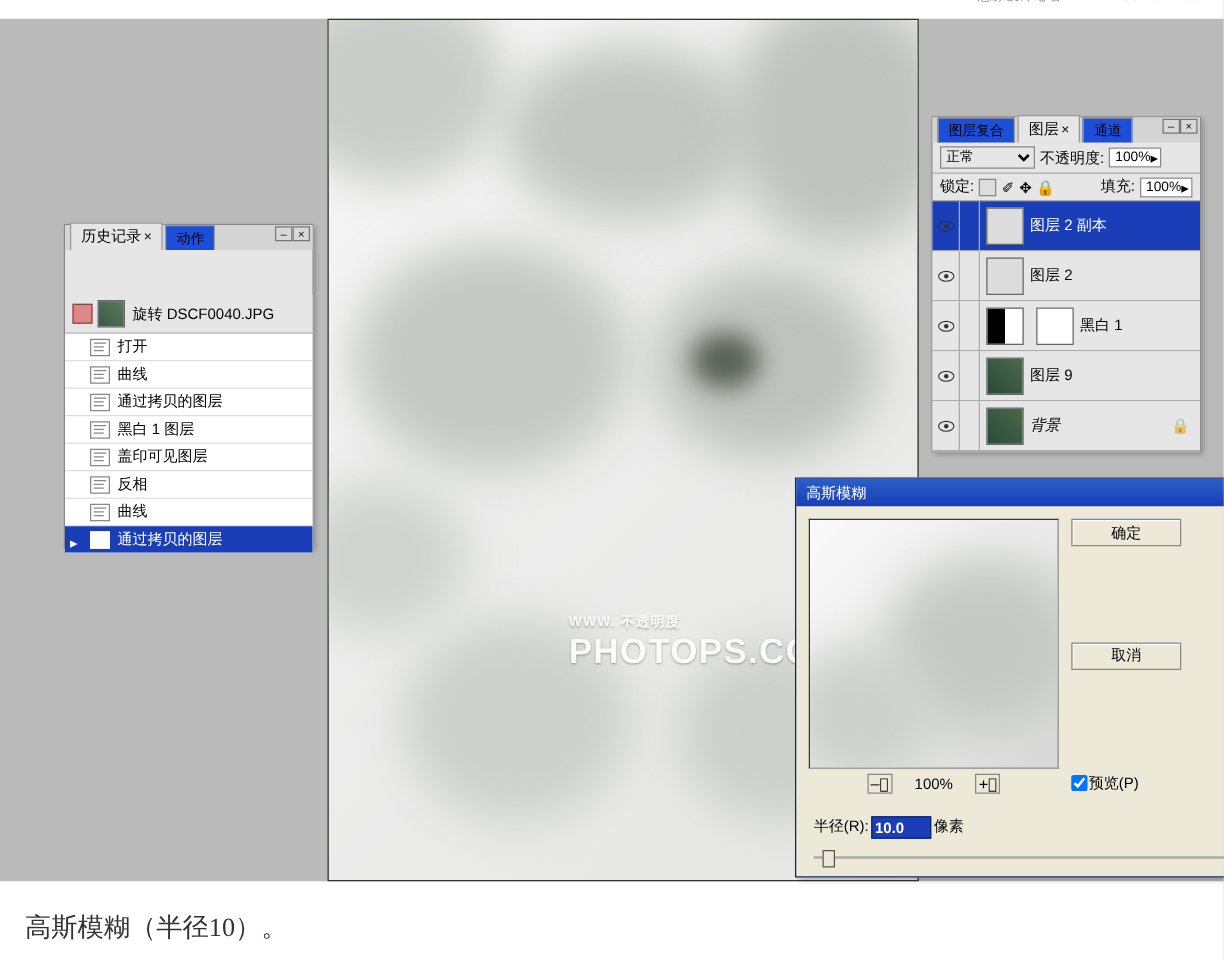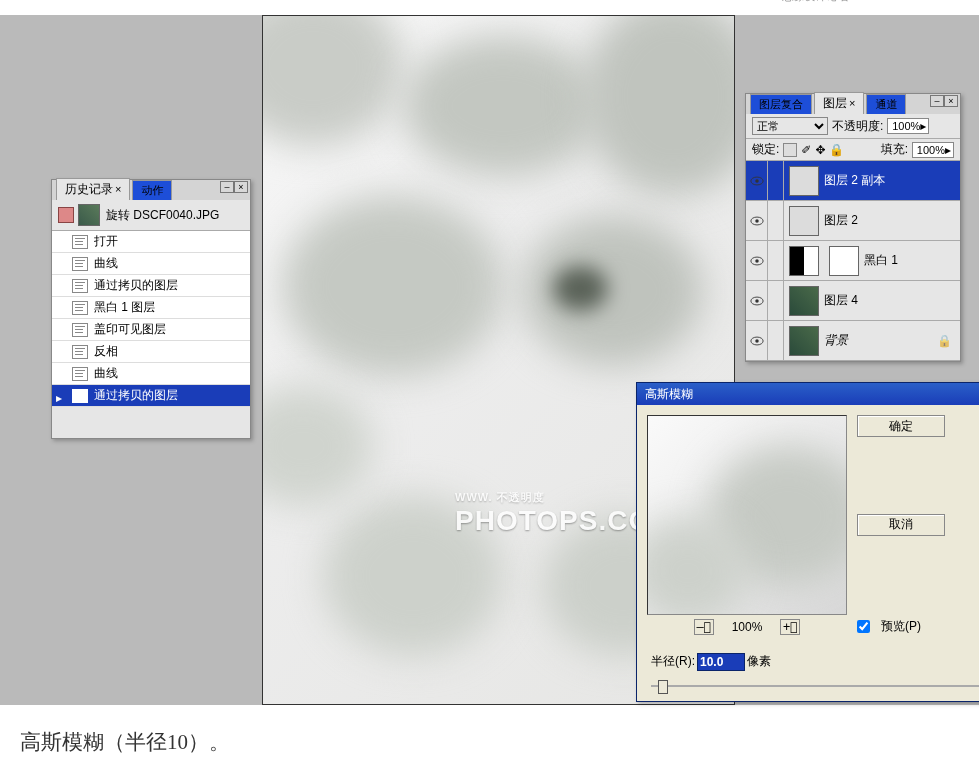--- a/index.html
+++ b/index.html
@@ -14,21 +14,21 @@
 
 .panel{position:absolute;background:#e6e6e6;border:1px solid #888;box-shadow:2px 2px 4px rgba(0,0,0,.25);}
 .panel-tabs{display:flex;align-items:flex-end;height:20px;background:#d4d4d4;padding:2px 4px 0 4px;gap:2px;position:relative;}
 .tab{padding:2px 8px;background:#1d4ed8;border:1px solid #999;border-bottom:none;font-size:11px;cursor:default;}
 .tab.active{background:#e6e6e6;}
 .tab-close{border:none;background:none;font-size:11px;margin-left:2px;}
 .panel-wincontrols{position:absolute;right:2px;top:1px;display:flex;gap:0;}
 .winbtn{width:14px;height:12px;border:1px solid #777;background:#d8d8d8;font-size:9px;line-height:10px;text-align:center;cursor:default;}
 
 #history{left:51px;top:164px;width:200px;height:260px;}
-.hist-head{display:flex;align-items:center;padding:4px 6px;border-bottom:1px solid #aaa;background:#e6e6e6;}
+.hist-head{display:flex;align-items:center;padding:4px 6px;border-bottom:1px solid #aaa;background:#e6e6e6;margin-top:36px;}
 .hist-thumb{width:22px;height:22px;background:linear-gradient(45deg,#3a5a4a,#5a7a5a);border:1px solid #666;margin-right:6px;}
 .hist-list{background:#fff;max-height:200px;}
 .hist-row{display:flex;align-items:center;height:22px;border-bottom:1px solid #ddd;padding-left:20px;}
 .hist-row .hicon{width:16px;height:14px;border:1px solid #888;background:#fff;margin-right:6px;position:relative;}
 .hist-row .hicon:before{content:"";position:absolute;left:2px;top:2px;right:2px;border-top:1px solid #888;}
 .hist-row .hicon:after{content:"";position:absolute;left:2px;top:5px;right:4px;border-top:1px solid #888;box-shadow:0 3px 0 #888;}
 .hist-row.sel{background:#1a3db8;color:#fff;}
 .hist-row.sel .hicon{border-color:#fff;}
 .hist-row.sel .hicon:before,.hist-row.sel .hicon:after{border-color:#fff;box-shadow:0 3px 0 #fff;}
 .hist-ptr{width:10px;height:10px;margin-left:-16px;margin-right:6px;}
@@ -52,21 +52,21 @@
 .lthumb.img{background:linear-gradient(45deg,#2a4a3a,#4a6a4a);}
 .lock-icon{margin-left:auto;margin-right:8px;opacity:.6;}
 
 #dialog{left:636px;top:367px;width:368px;height:320px;background:#ece9d8;border:1px solid #0a246a;}
 .dlg-title{background:linear-gradient(#2a5fc8,#1a3db8);color:#fff;height:22px;display:flex;align-items:center;padding:0 4px 0 8px;font-size:12px;}
 .dlg-title .xbtn{margin-left:auto;width:18px;height:16px;background:#d66;border:1px solid #833;color:#fff;text-align:center;line-height:14px;font-weight:bold;cursor:default;}
 .dlg-body{display:flex;padding:10px;gap:10px;}
 .preview{width:200px;height:200px;border:1px inset #888;background:linear-gradient(135deg,#fafafa 0%,#e8e8e8 60%,#d8d8d8 100%);position:relative;overflow:hidden;}
 .dlg-right{display:flex;flex-direction:column;gap:6px;width:88px;justify-content:space-between;}
 .dbtn{height:22px;border:1px solid #888;background:#ece9d8;box-shadow:inset 1px 1px #fff;cursor:default;}
-.chk{display:flex;align-items:center;gap:11px;margin-top:6px;}
+.chk{display:flex;align-items:center;gap:1px;margin-top:6px;}
 .zoom-row{display:flex;justify-content:center;align-items:center;gap:18px;margin-top:4px;}
 .zbtn{width:20px;height:16px;border:1px solid #888;background:#ece9d8;text-align:center;font-family:monospace;cursor:default;}
 .radius-row{display:flex;align-items:flex-start;gap:2px;padding:8px 14px 0;}
 .radius-row input{width:48px;border:1px solid #0a246a;background:#fff;color:#000;text-align:left;padding:1px 2px;}
 .radius-row input.sel{background:#1a3db8;color:#fff;font-weight:bold;}
 .slider{margin:6px 14px;height:18px;position:relative;}
 .slider-track{position:absolute;left:0;right:0;top:8px;height:2px;background:#aaa;}
 .slider-thumb{position:absolute;left:7px;top:3px;width:10px;height:14px;background:#ece9d8;border:1px solid #555;}
 </style>
 </head>
@@ -209,21 +209,21 @@
         </div>
         <div class="lrow">
           <div class="eye">
             <svg viewBox="0 0 16 10">
               <ellipse cx="8" cy="5" rx="7" ry="4.5" fill="none" stroke="#333" stroke-width="1"></ellipse>
               <circle cx="8" cy="5" r="2" fill="#333"></circle>
             </svg>
           </div>
           <div class="link"></div>
           <div class="lthumb img"></div>
-          <span>图层 4</span>
+          <span>图层 9</span>
         </div>
         <div class="lrow">
           <div class="eye">
             <svg viewBox="0 0 16 10">
               <ellipse cx="8" cy="5" rx="7" ry="4.5" fill="none" stroke="#333" stroke-width="1"></ellipse>
               <circle cx="8" cy="5" r="2" fill="#333"></circle>
             </svg>
           </div>
           <div class="link"></div>
           <div class="lthumb img"></div>

